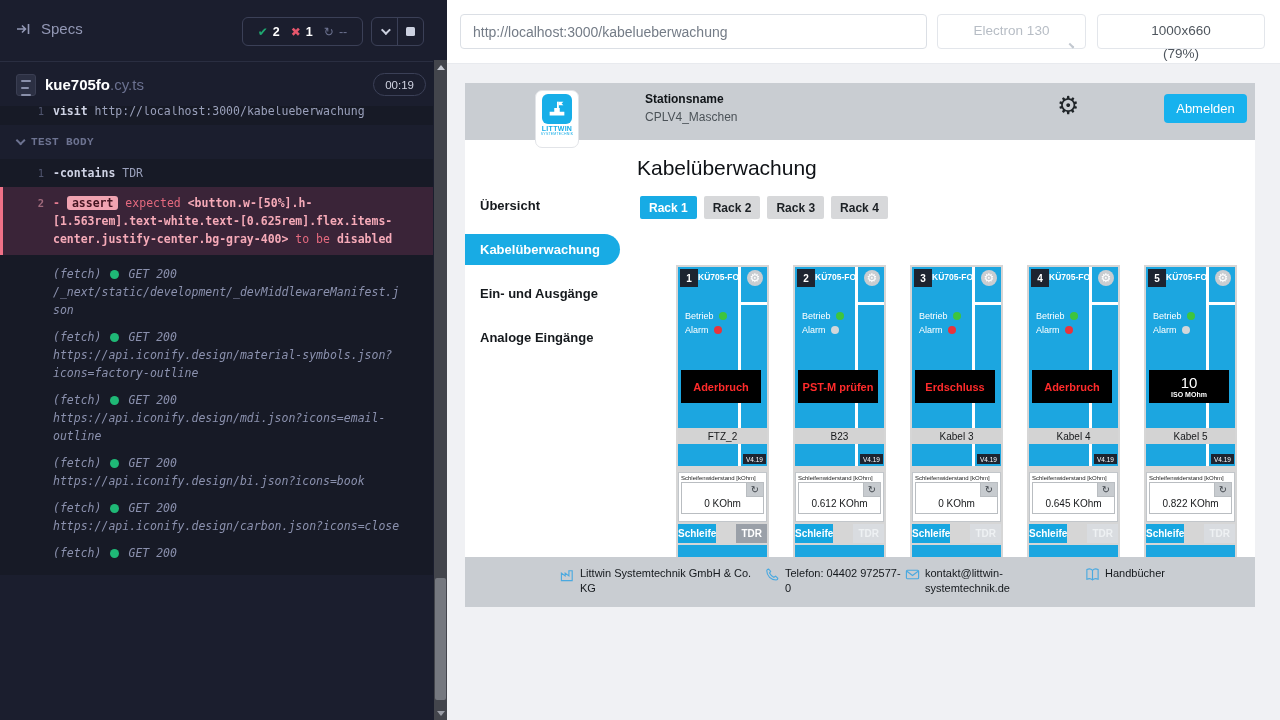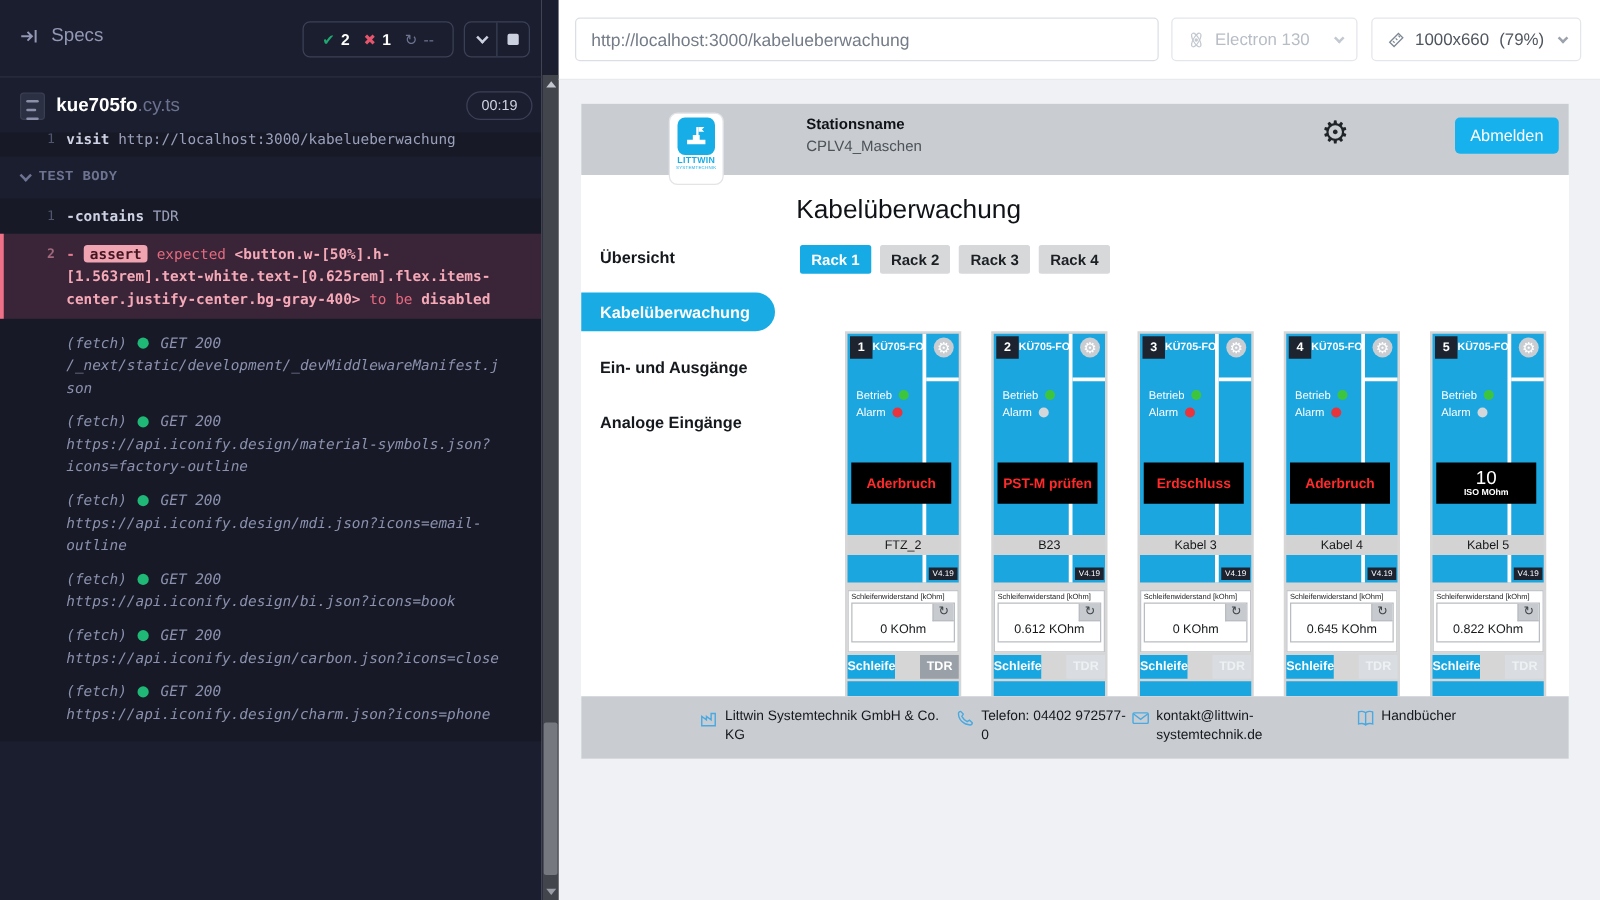--- a/index.html
+++ b/index.html
@@ -57,21 +57,21 @@
   .cy-scroll { position:absolute; left:433px; top:0; width:14px; height:720px; background:#1b1e2e; }
   .scroll-track { position:absolute; left:1px; top:60px; width:13px; height:660px; background:#43454c; }
   .scroll-up, .scroll-down { position:absolute; left:3px; width:0; height:0; border-left:4px solid transparent; border-right:4px solid transparent; }
   .scroll-up { top:5px; border-bottom:5px solid #c3c6cf; }
   .scroll-down { bottom:4px; border-top:5px solid #9a9da6; }
   .scroll-thumb { position:absolute; left:1px; top:518px; width:11px; height:122px; background:#75787f; border-radius:2px; }
 
   
   .browser-bar { position:absolute; left:447px; top:0; width:833px; height:64px; background:#fff; border-bottom:1px solid #e8eaee; }
   .url-box { position:absolute; left:13px; top:14px; width:467px; height:35px; border:1px solid #dbdfe5; border-radius:4px; font-size:14px; color:#747c87; padding:0 12px; background:#fff; font-family:"Liberation Sans",sans-serif; outline:none; }
-  .sel-box { position:absolute; top:14px; height:35px; border:1px solid #e3e6eb; border-radius:4px; display:flex; align-items:center; gap:8px; padding:0 12px; font-size:13.5px; background:#fff; }
+  .sel-box { position:absolute; top:14px; height:35px; border:1px solid #e3e6eb; border-radius:4px; display:flex; align-items:center; gap:8px; padding:0 12px; font-size:13.5px; background:#fff;flex-direction:column; }
   .sel-browser { left:490px; width:149px; color:#b7bdc5; }
   .sel-viewport { left:650px; width:168px; color:#4f565e; }
   .sel-box .chev { border-color:#c3c9d0; width:6px; height:6px; margin-left:auto; }
   .sel-viewport .chev { border-color:#9aa2ab; }
 
   
   .page { position:absolute; left:447px; top:64px; width:833px; height:656px; background:#f0f1f4; }
   .app { position:absolute; left:18px; top:19px; width:790px; height:524px; background:#fff; }
 
   .app-header { position:absolute; top:0; left:0; width:790px; height:57px; background:#c9cdd2; }
@@ -255,21 +255,20 @@
           </div>
           <div class="fetch-url">https://api.iconify.design/carbon.json?icons=close</div>
         </div>
 
         <div class="fetch-entry">
           <div class="fetch-head">
             <span>(fetch)</span>
             <span class="get-dot"></span>
             <span>GET 200</span>
           </div>
-          <div class="fetch-url">https://api.iconify.design/charm.json?icons=phone</div>
         </div>
 
     </div>
   </div>
 
 </div>
 
 <div class="cy-scroll">
   <div class="scroll-track">
     <span class="scroll-up"></span>

